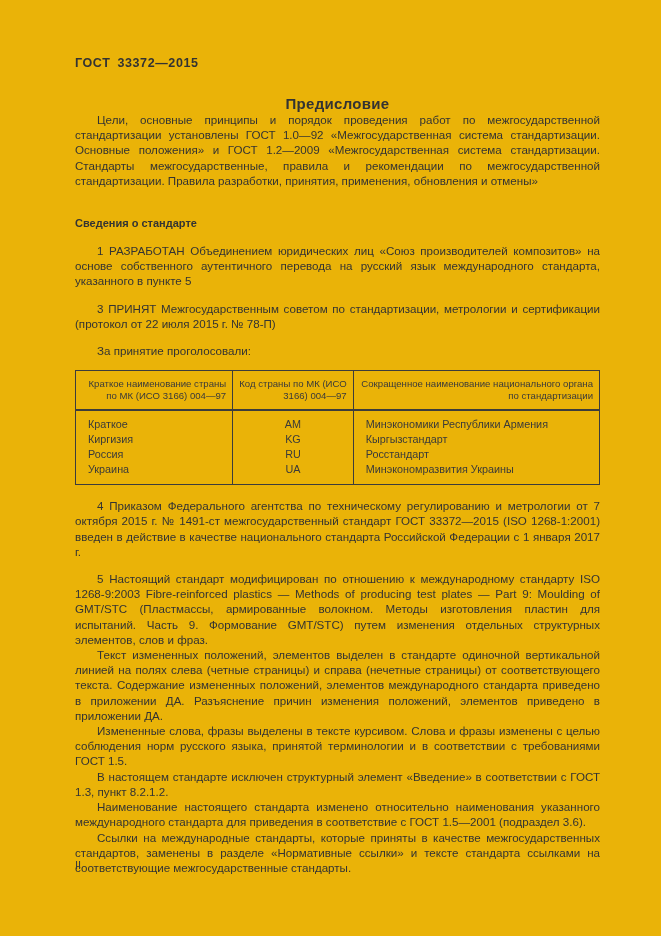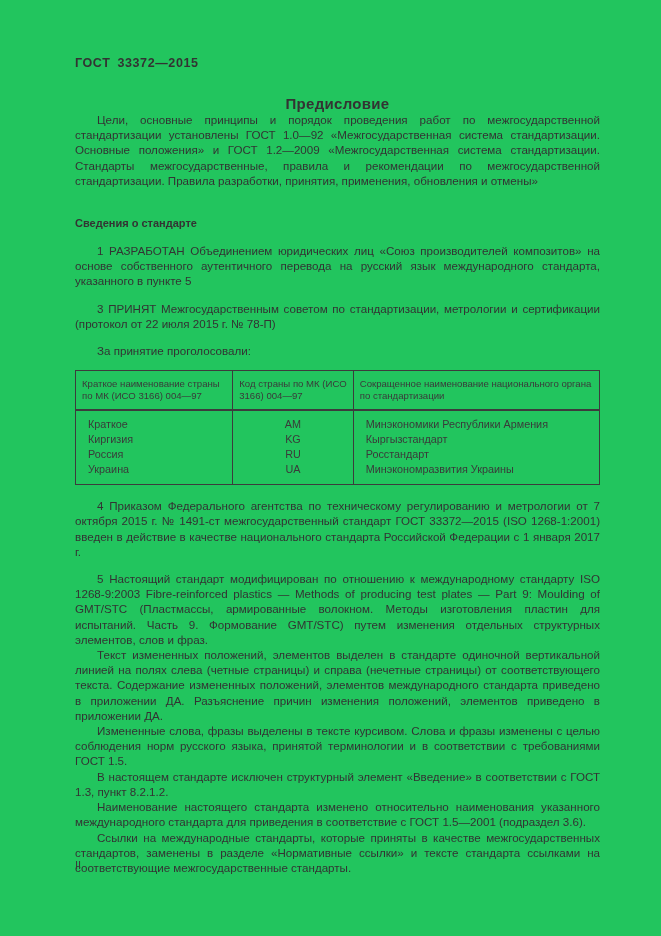--- a/index.html
+++ b/index.html
@@ -6,21 +6,21 @@
   html, body {
     width: 661px; height: 936px;
     background: #ffffff;
     font-family: "Liberation Sans", "DejaVu Sans", sans-serif;
     color: #333333;
   }
   .page {
     position: relative;
     width: 661px; height: 936px;
     padding: 56px 61px 4px 75px;
-    background: #22c55e;
+    background: #eab308;
   }
   .doc-code {
     font-size: 12.5px;
     font-weight: bold;
     letter-spacing: 0.6px;
     word-spacing: 3px;
   }
   .title {
     font-size: 15px;
     font-weight: bold;
@@ -49,21 +49,21 @@
   }
   table.vote th, table.vote td {
     border-left: 1px solid #3c3c3c;
     border-right: 1px solid #3c3c3c;
     font-weight: normal;
   }
   table.vote { border: 1px solid #3c3c3c; }
   table.vote thead th {
     font-size: 9.6px;
     line-height: 12px;
-    text-align: left;
+    text-align: right;
     vertical-align: middle;
     padding: 7px 6px;
     border-bottom: 2px solid #3c3c3c;
     color: #3a3a3a;
   }
   table.vote col.c0 { width: 30%; }
   table.vote col.c1 { width: 23%; }
   table.vote col.c2 { width: 47%; }
   table.vote tbody td {
     font-size: 10.8px;

